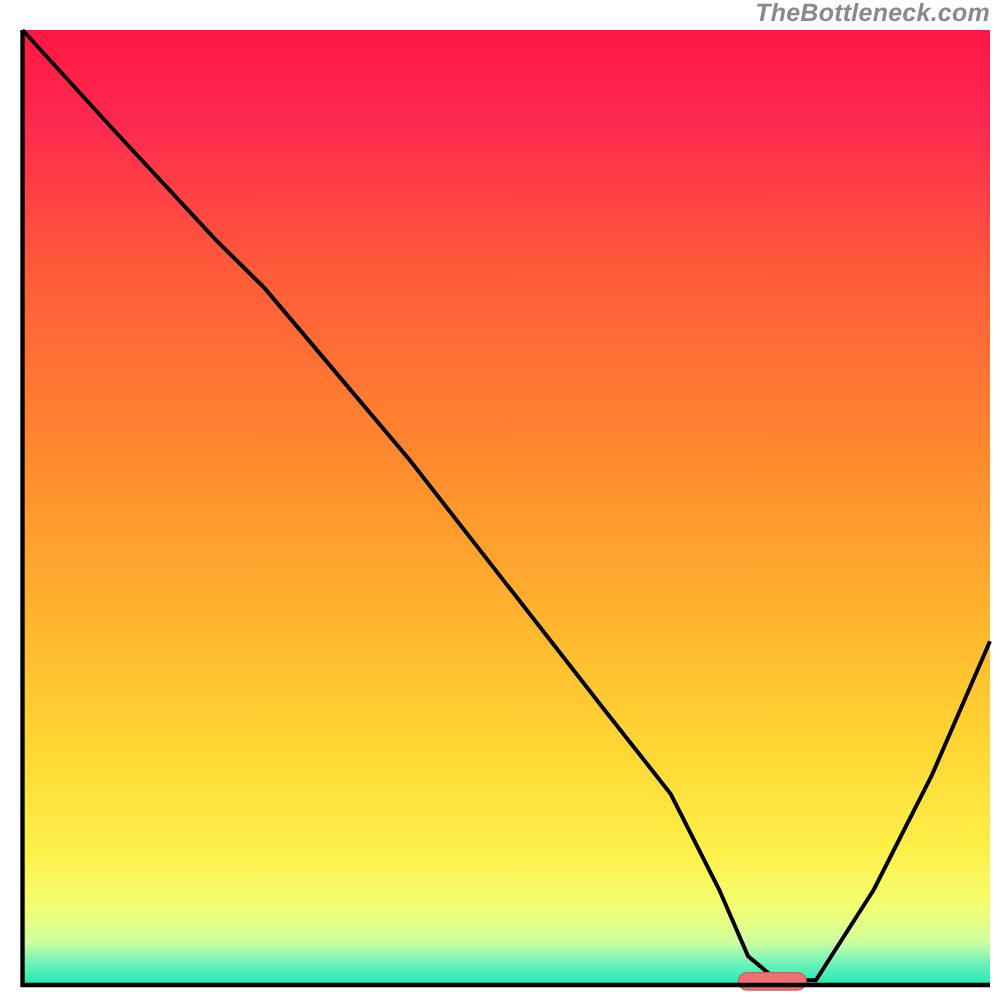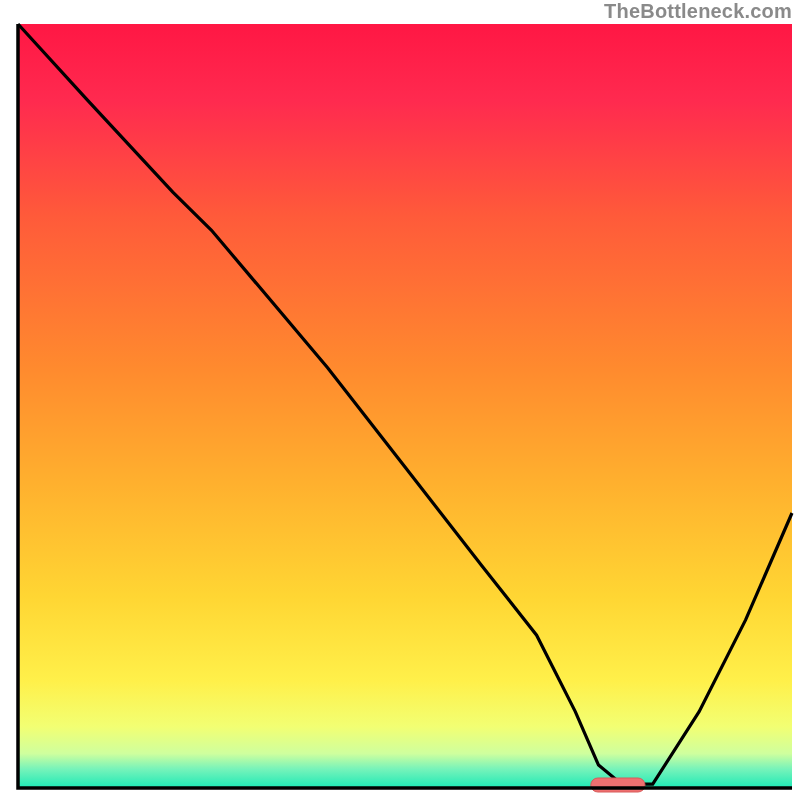--- a/index.html
+++ b/index.html
@@ -18,20 +18,21 @@
   }
   .watermark {
     position: absolute;
     top: 0;
     right: 8px;
     font-size: 20px;
     font-weight: 600;
     color: #8a8a8a;
     letter-spacing: 0.2px;
     user-select: none;
+    font-style: italic;
   }
   svg.chart {
     position: absolute;
     left: 0;
     top: 0;
   }
 </style>
 </head>
 <body>
 

